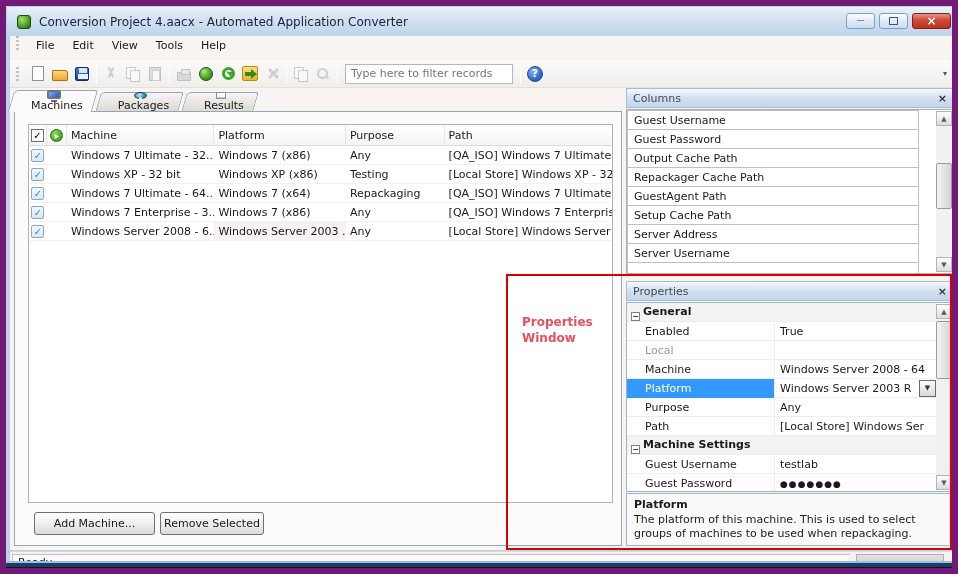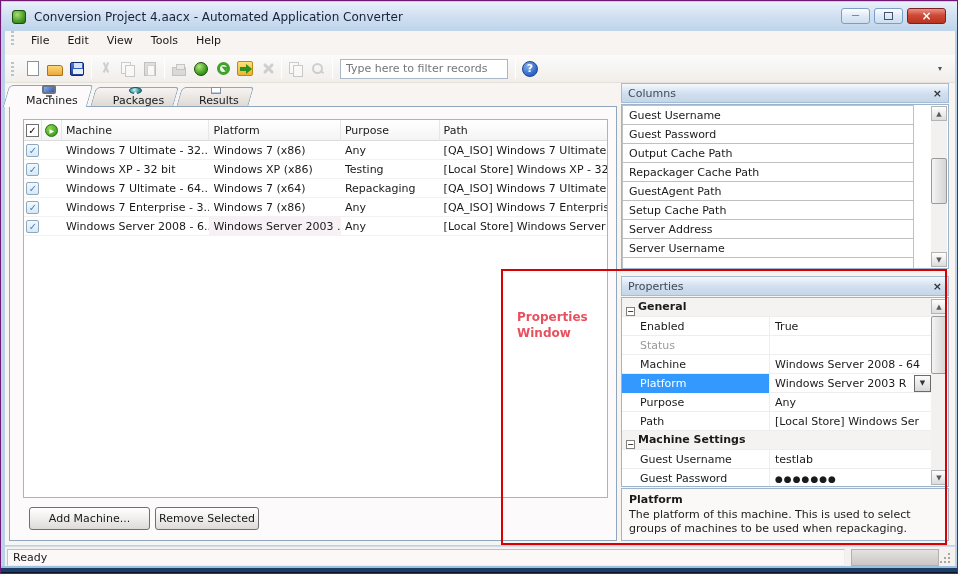--- a/index.html
+++ b/index.html
@@ -1,17 +1,17 @@
 <!DOCTYPE html>
 <html><head>
 <meta charset="utf-8">
 <style>
   * { margin:0; padding:0; box-sizing:border-box; }
   html,body { width:958px; height:574px; font-family:"DejaVu Sans", sans-serif; }
-  .window { position:relative; width:958px; height:574px; background:#b9d2ea; border:1px solid #701a75; overflow:hidden; font-size:11px; color:#1a1a1a; }
+  .window { position:relative; width:958px; height:574px; background:#b9d2ea; border:6px solid #701a75; overflow:hidden; font-size:11px; color:#1a1a1a; }
 
   
   .titlebar { position:absolute; left:1px; top:1px; width:956px; height:29px;
     background:linear-gradient(#e9f1fa, #d2e1f2 45%, #bed4ea); display:flex; align-items:center; }
   .app-icon { width:14px; height:14px; margin:0 8px 0 10px; border-radius:3px;
     background:radial-gradient(circle at 35% 30%, #a8e070, #4a9c28 60%, #256812); border:1px solid #1d4f0e; }
   .title-text { font-size:12px; color:#15233c; }
   .winbtns { position:absolute; right:12px; top:6px; display:flex; gap:4px; }
   .winbtn { width:29px; height:16px; border:1px solid #7d9ec4; border-radius:3px;
     background:linear-gradient(#fdfeff,#dfeaf6 50%,#cddef0); display:flex; align-items:center; justify-content:center;
@@ -369,21 +369,21 @@
   <div class="props-grid">
     <div class="prow cat">
       <span class="expander"></span>
       <span class="plabel">General</span>
     </div>
     <div class="prow">
       <span class="plabel">Enabled</span>
       <span class="pvalue">True</span>
     </div>
     <div class="prow">
-      <span class="plabel gray">Status</span>
+      <span class="plabel gray">Local</span>
       <span class="pvalue"></span>
     </div>
     <div class="prow">
       <span class="plabel">Machine</span>
       <span class="pvalue">Windows Server 2008 - 64</span>
     </div>
     <div class="prow selrow">
       <span class="plabel">Platform</span>
       <span class="pvalue"><span>Windows Server 2003 R</span><span class="dd-btn"></span></span>
     </div>

